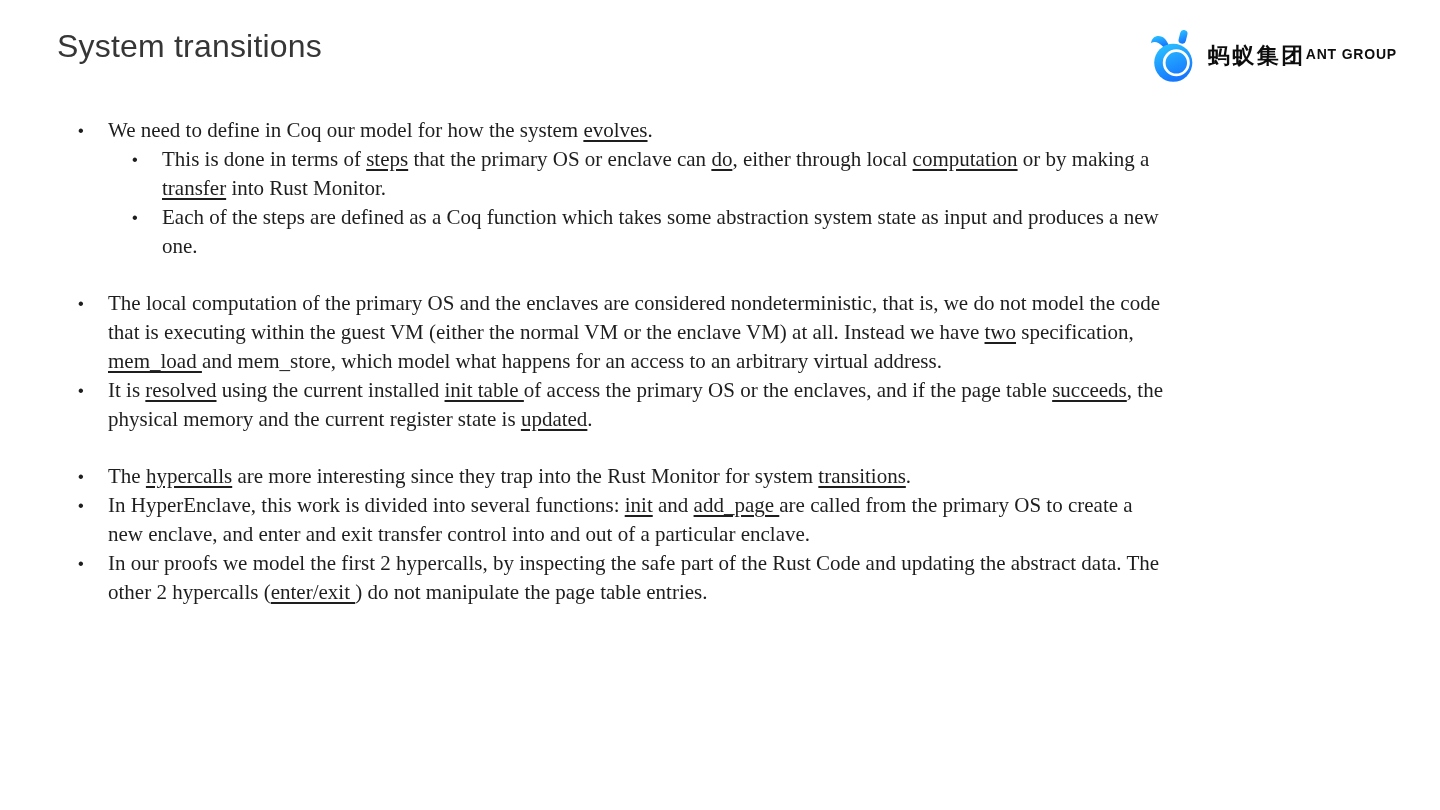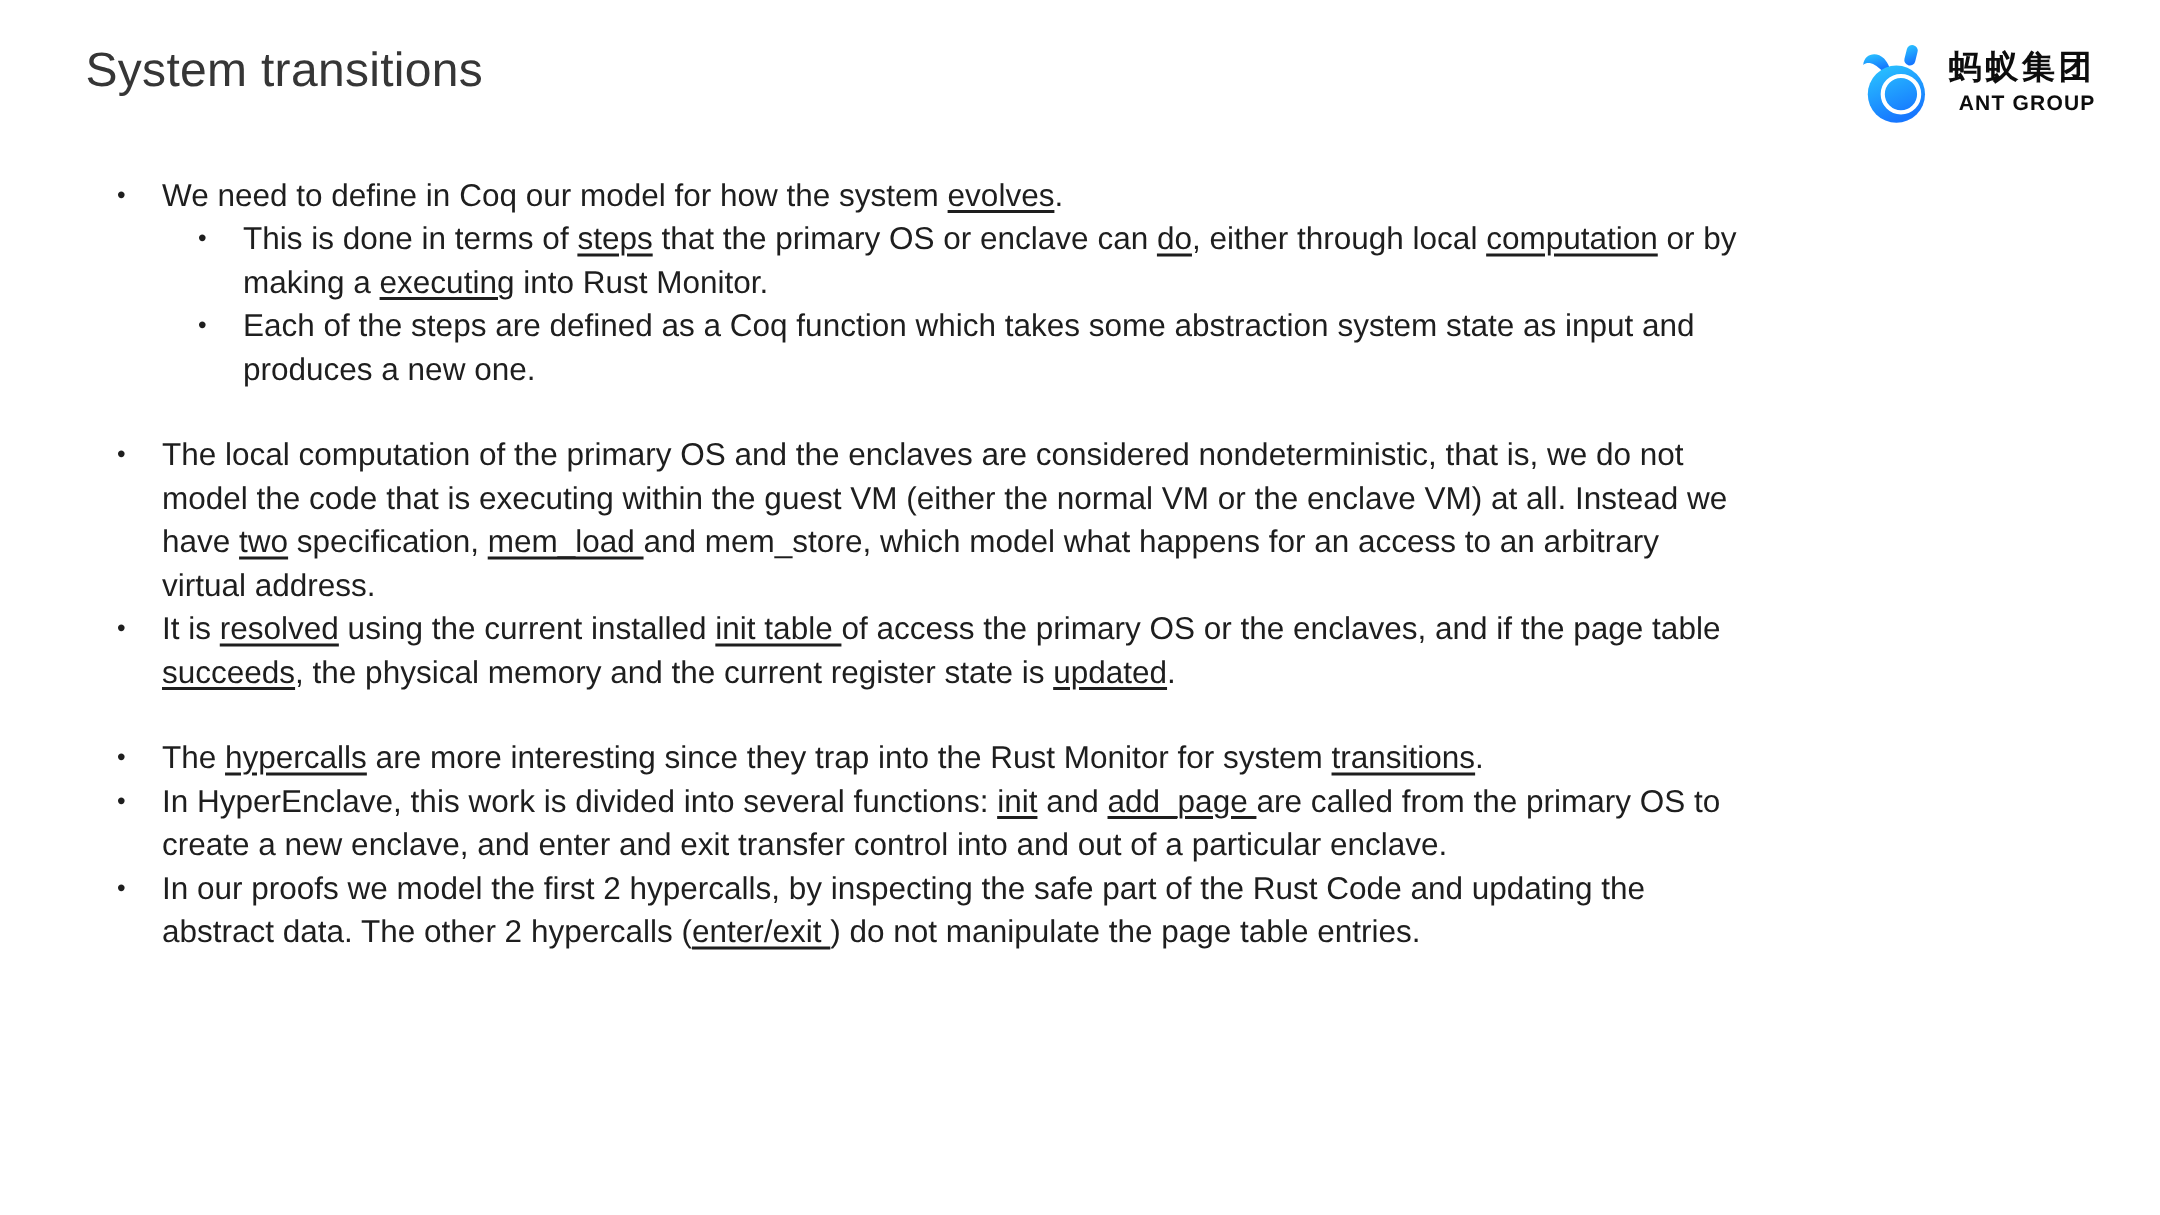--- a/index.html
+++ b/index.html
@@ -25,21 +25,21 @@
 
   
   .logo {
     position: absolute;
     right: 43px; top: 26px;
     display: flex;
     align-items: center;
     gap: 7px;
   }
   .logo svg { display: block; }
-  .logo-text { display: flex; flex-direction: column; justify-content: center; text-align: right; }
+  .logo-text { display: flex; flex-direction: row; justify-content: center; text-align: right; }
   .logo-zh {
     font-size: 22px;
     font-weight: bold;
     color: #0d0d0d;
     letter-spacing: 2.5px;
     line-height: 25px;
     white-space: nowrap;
   }
   .logo-en {
     font-size: 14px;
@@ -65,21 +65,21 @@
     padding-left: 3px;
   }
   .bullet.level-2 { margin-left: 54px; }
   .marker {
     flex: 0 0 30px;
     width: 30px;
     font-size: 0.78em;
     line-height: 29px;
     color: #1e1e1e;
   }
-  .txt { flex: 1 1 auto; }
+  .txt { flex: 1 1 auto; font-family: Liberation Serif, serif; }
   .txt .u {
     text-decoration: underline;
     text-underline-offset: 3px;
     text-decoration-thickness: 1.5px;
   }
 
   .footer {
     position: absolute;
     left: 36px; top: 763px;
     font-size: 12.5px;
@@ -114,21 +114,21 @@
   </div>
 
   <div class="content">
       <div class="bullet-group">
         <div class="bullet level-1">
           <span class="marker">•</span>
           <span class="txt"><span>We need to define in Coq our model for how the system </span><span class="u">evolves</span><span>.</span></span>
         </div>
         <div class="bullet level-2">
           <span class="marker">•</span>
-          <span class="txt"><span>This is done in terms of </span><span class="u">steps</span><span> that the primary OS or enclave can </span><span class="u">do</span><span>, either through local </span><span class="u">computation</span><span> or by making a </span><span class="u">executing</span><span> into Rust Monitor.</span></span>
+          <span class="txt"><span>This is done in terms of </span><span class="u">steps</span><span> that the primary OS or enclave can </span><span class="u">do</span><span>, either through local </span><span class="u">computation</span><span> or by making a </span><span class="u">transfer</span><span> into Rust Monitor.</span></span>
         </div>
         <div class="bullet level-2">
           <span class="marker">•</span>
           <span class="txt"><span>Each of the steps are defined as a Coq function which takes some abstraction system state as input and produces a new one.</span></span>
         </div>
       </div>
       <div class="bullet-group">
         <div class="bullet level-1">
           <span class="marker">•</span>
           <span class="txt"><span>The local computation of the primary OS and the enclaves are considered nondeterministic, that is, we do not model the code that is executing within the guest VM (either the normal VM or the enclave VM) at all. Instead we have </span><span class="u">two</span><span> specification, </span><span class="u">mem_load </span><span>and mem_store, which model what happens for an access to an arbitrary virtual address.</span></span>

